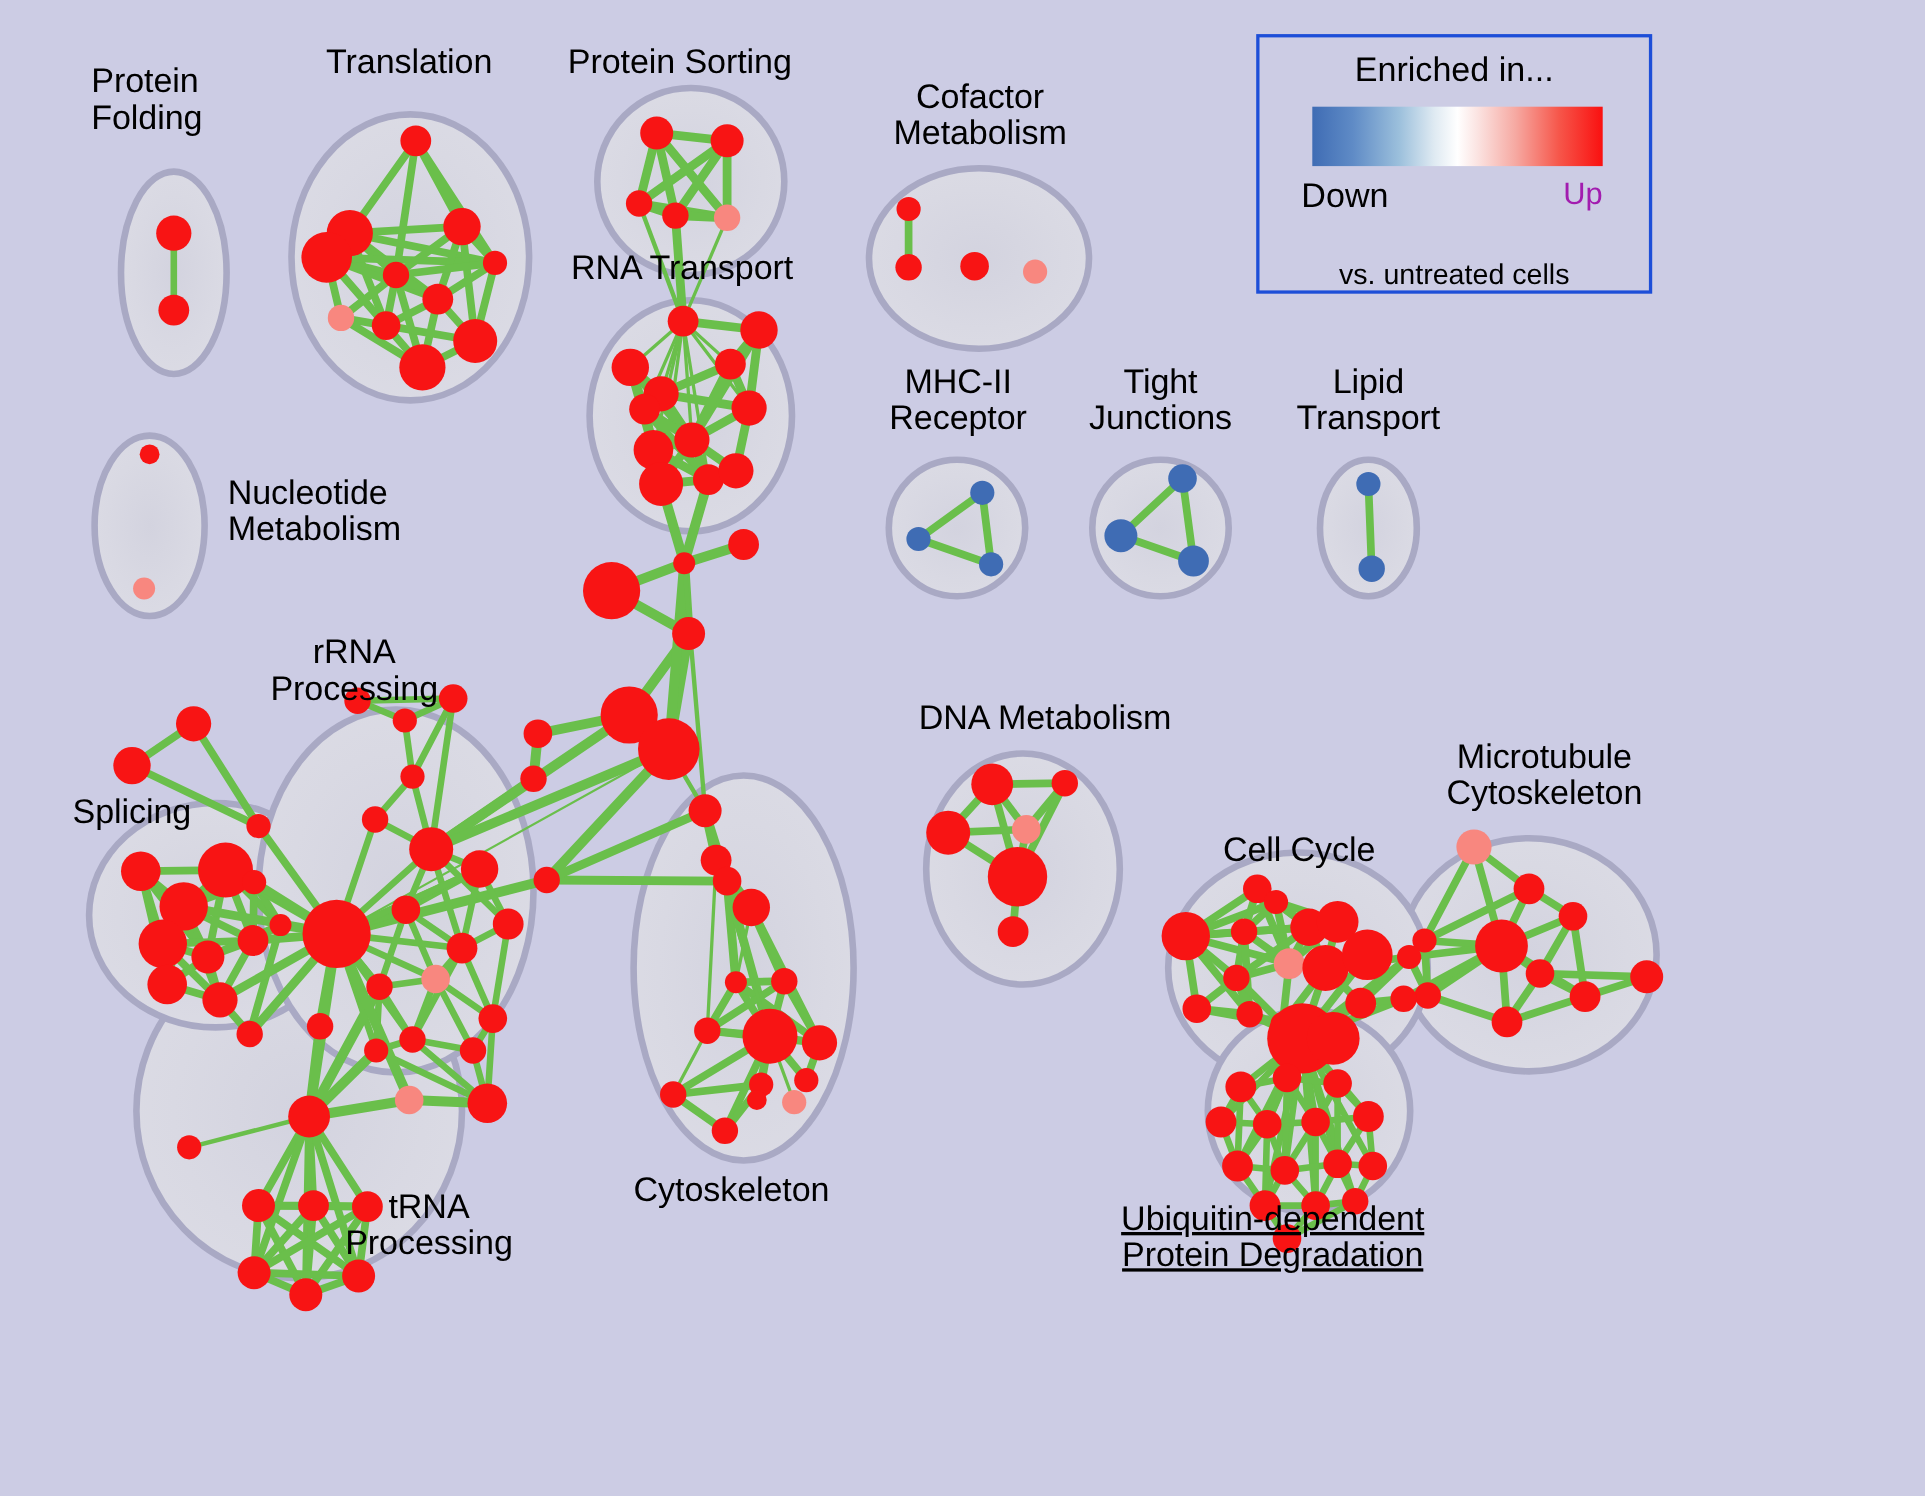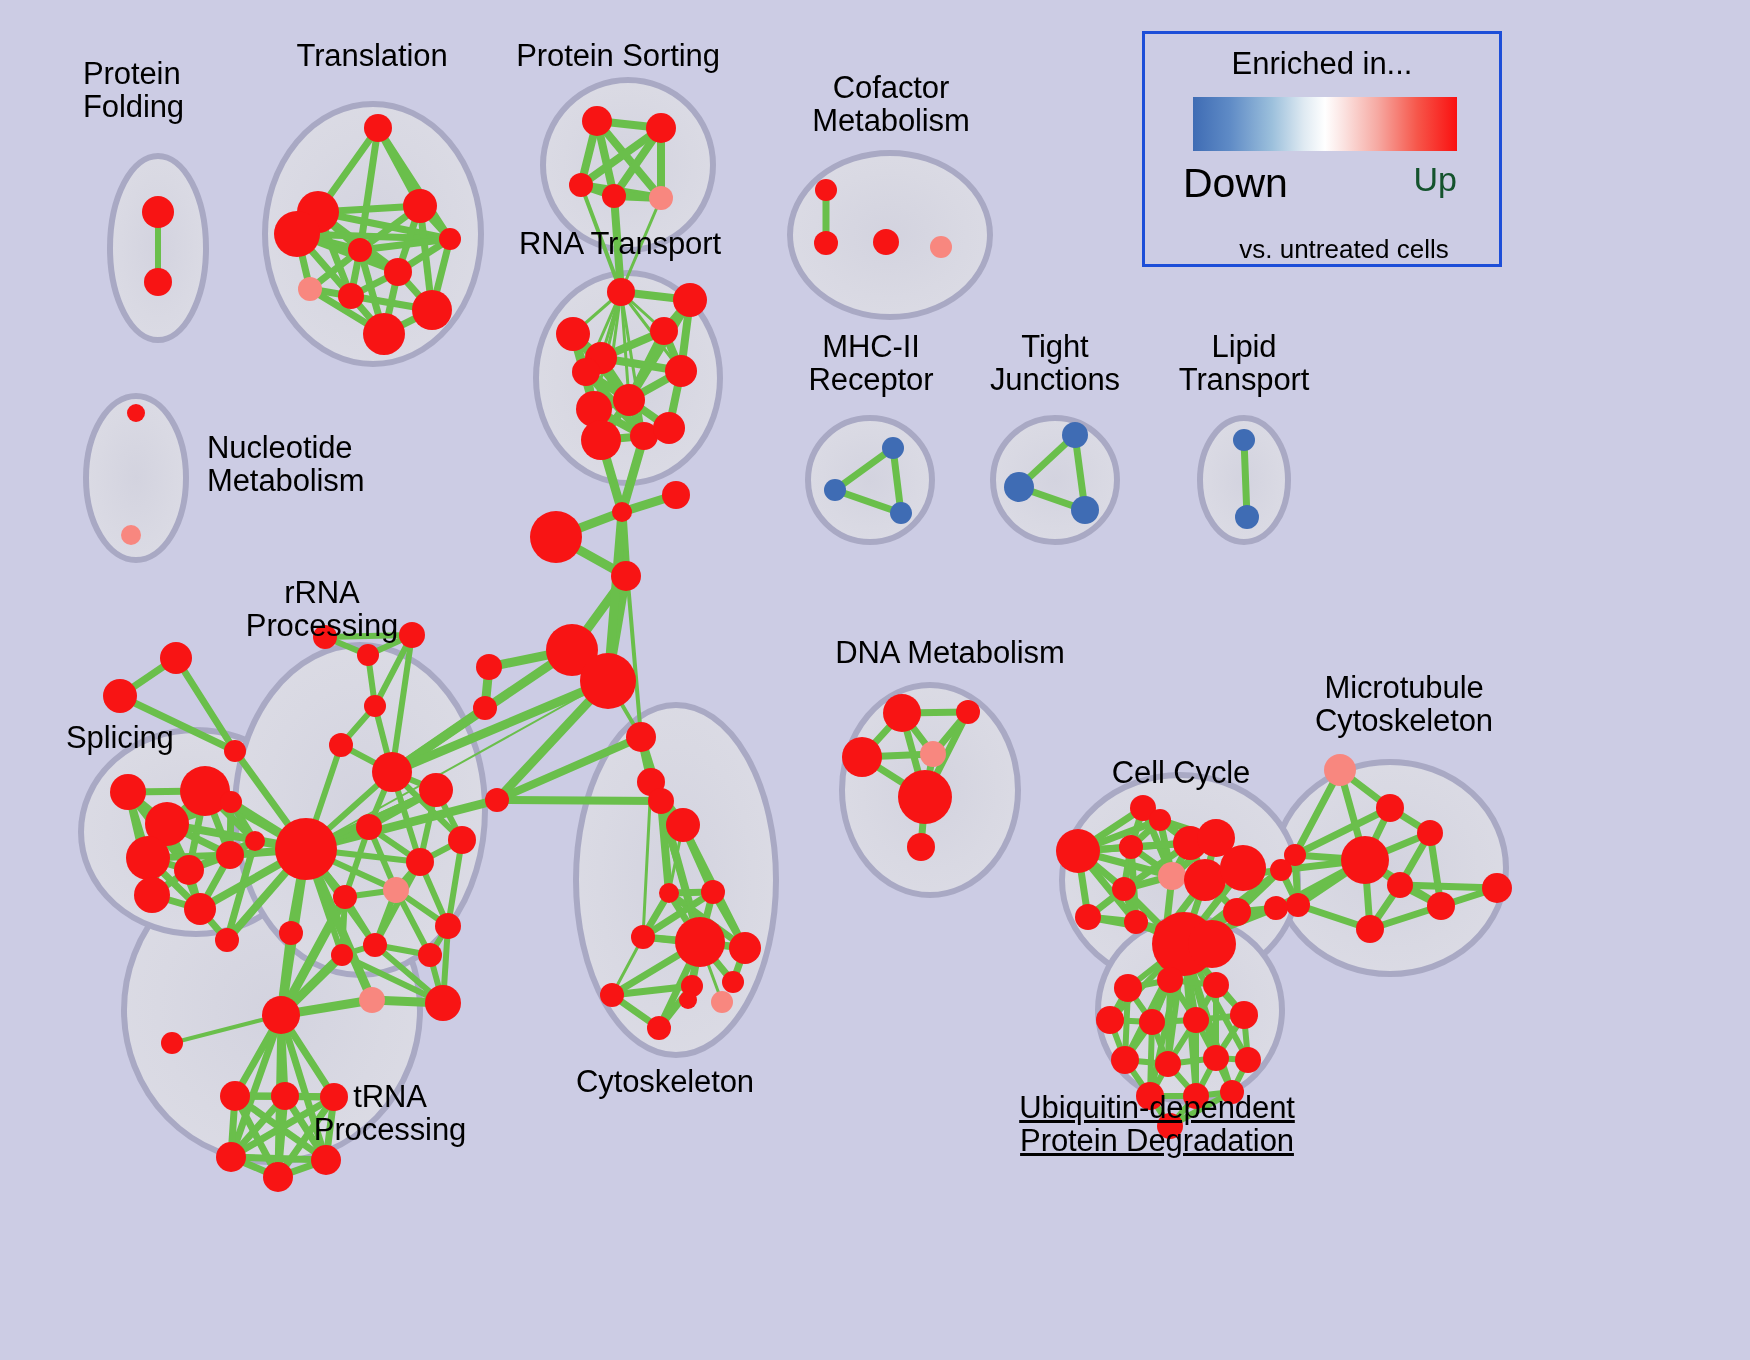--- a/index.html
+++ b/index.html
@@ -38,24 +38,24 @@
     position:absolute;left:0;top:12px;width:100%;
     text-align:center;font-size:31px;color:#000;
   }
   #legend-bar{
     position:absolute;left:48px;top:63px;width:264px;height:54px;
     background:linear-gradient(to right,
        #3f6cb4 0%, #5f8bc6 14%, #9cc0dc 30%,
        #dfeaf2 42%, #ffffff 50%, #fbe3e1 57%,
        #f6a9a2 70%, #f6564a 85%, #fa1010 100%);
   }
-  #legend-down{position:absolute;left:38px;top:126px;font-size:41px;color:#000;}
-  #legend-up{position:absolute;right:42px;top:126px;font-size:34px;color:#14532d;}
+  #legend-down{position:absolute;left:38px;top:126px;font-size:31px;color:#000;}
+  #legend-up{position:absolute;right:42px;top:126px;font-size:28px;color:#a21caf;}
   #legend-sub1{position:absolute;left:0;top:168px;width:100%;text-align:center;font-size:26px;color:#000;}
-  #legend-sub2{position:absolute;left:0;top:200px;width:100%;text-align:center;font-size:26px;color:#000;padding-left:22px;}
+  #legend-sub2{position:absolute;left:0;top:200px;width:100%;text-align:center;font-size:26px;color:#000;}
 </style>
 </head>
 <body>
 
 <div id="canvas">
 
   <svg id="net" viewBox="0 0 1750 1360">
     <defs>
       <radialGradient id="cgrad" cx="50%" cy="50%" r="62%">
         <stop offset="0%" stop-color="#d3d3df"></stop>

